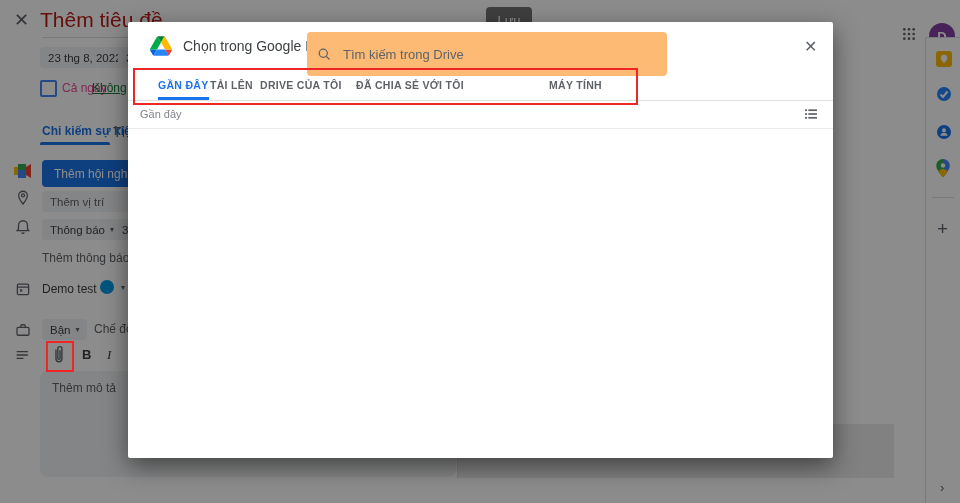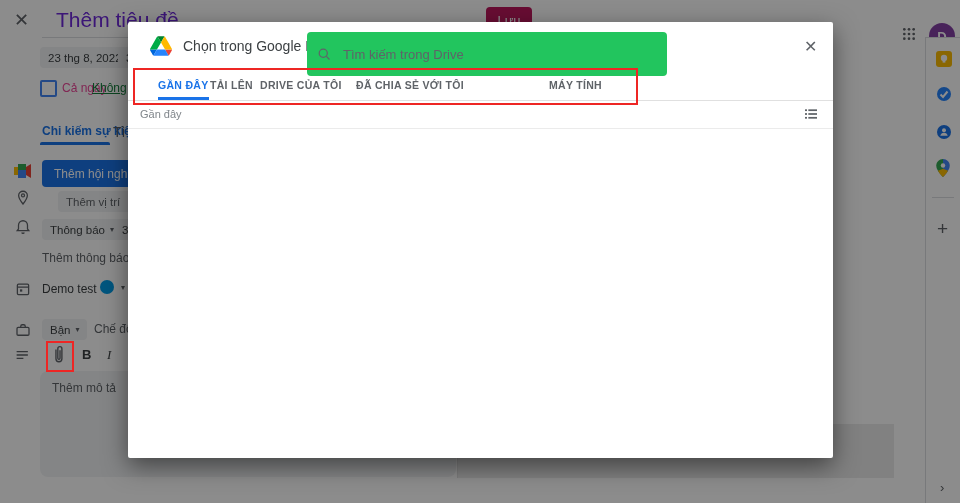--- a/index.html
+++ b/index.html
@@ -2,23 +2,23 @@
 <html><head>
 <meta charset="utf-8">
 <style>
   html,body{margin:0;padding:0;}
   body{width:960px;height:503px;font-family:"Liberation Sans",sans-serif;background:#fff;overflow:hidden;}
   .stage{position:relative;width:960px;height:503px;background:#fff;overflow:hidden;}
   .abs{position:absolute;}
 
   
   .cal-close{left:14px;top:10px;font-size:18px;color:#5f6368;line-height:20px;cursor:pointer;}
-  .cal-title{left:56px;top:8px;font-size:21px;color:#6d28d9;}
+  .cal-title{left:40px;top:8px;font-size:21px;color:#b91c1c;}
   .title-underline{left:42px;top:37px;width:414px;height:1px;background:#dadce0;}
-  .save-btn{left:486px;top:7px;width:46px;height:27px;background:#be185d;color:#fff;border:none;border-radius:4px;font-size:13px;font-family:inherit;}
+  .save-btn{left:486px;top:7px;width:46px;height:27px;background:#737373;color:#fff;border:none;border-radius:4px;font-size:13px;font-family:inherit;}
   .apps-grid{left:901px;top:26px;width:16px;height:16px;}
   .avatar{left:929px;top:23px;width:26px;height:26px;border-radius:50%;background:#8440a5;color:#fff;font-size:13px;font-weight:bold;display:flex;align-items:center;justify-content:center;}
   .chip{background:#f1f3f4;border-radius:4px;color:#3c4043;font-size:11.5px;height:21px;display:inline-flex;align-items:center;padding:0 8px;white-space:nowrap;gap:5px;}
   .chip .caret{font-size:8px;color:#5f6368;}
   .date-chip{left:40px;top:47px;}
   .time-chip{left:118px;top:47px;}
   .checkbox{left:40px;top:80px;width:13px;height:13px;border:2px solid #4285f4;border-radius:2px;background:#fff;}
   .allday{left:62px;top:81px;font-size:12px;color:#ec4899;}
   .repeat{left:92px;top:81px;font-size:12px;color:#15803d;text-decoration:underline;}
   .tab-details{left:42px;top:124px;font-size:12px;color:#1a73e8;font-weight:bold;}
@@ -47,21 +47,21 @@
   .sp-plus{left:937px;top:218px;font-size:19px;color:#5f6368;font-weight:300;}
   .sp-chevron{left:940px;top:480px;font-size:13px;color:#5f6368;}
 
   
   .overlay{left:0;top:0;width:960px;height:503px;background:rgba(0,0,0,0.45);z-index:10;}
 
   
   .modal{left:128px;top:22px;width:705px;height:436px;background:#fff;border-radius:2px;box-shadow:0 8px 24px rgba(0,0,0,0.5);z-index:20;}
   .m-logo{left:22px;top:14px;width:22px;height:20px;}
   .m-title{left:55px;top:16px;font-size:14px;color:#3c4043;}
-  .m-search{left:179px;top:10px;width:360px;height:44px;background:#22c55e;border-radius:4px;display:flex;align-items:center;padding:11px 10px;box-sizing:border-box;gap:9px;}
+  .m-search{left:179px;top:10px;width:360px;height:44px;background:#fdba74;border-radius:4px;display:flex;align-items:center;padding:11px 10px;box-sizing:border-box;gap:9px;}
   .m-search input{border:none;background:transparent;outline:none;font-size:13px;color:#3c4043;font-family:inherit;width:100%;}
   .m-search input::placeholder{color:#5f6368;}
   .m-close{left:676px;top:15px;font-size:16px;color:#5f6368;cursor:pointer;}
   .m-tabs{left:0;top:48px;width:705px;height:30px;border-bottom:1px solid #e0e0e0;}
   .ptab{position:absolute;top:0;height:30px;line-height:30px;font-size:10.5px;font-weight:bold;letter-spacing:.3px;color:#5f6368;white-space:nowrap;cursor:pointer;}
   .ptab.active{color:#1a73e8;border-bottom:3px solid #1a73e8;box-sizing:border-box;}
   .pt0{left:30px;} .pt1{left:82px;} .pt2{left:132px;} .pt3{left:228px;} .pt4{left:331px;} .pt5{left:421px;text-align:center;}
   .m-section{left:0;top:79px;width:705px;height:27px;border-bottom:1px solid #ebebeb;}
   .m-section-label{position:absolute;left:12px;top:0;line-height:26px;font-size:11px;color:#80868b;}
   .m-list-ico{position:absolute;right:14px;top:5px;width:16px;height:16px;color:#5f6368;}
@@ -143,21 +143,21 @@
         <path d="M9 8.5V7a2 2 0 0 1 2-2h2a2 2 0 0 1 2 2v1.5"></path>
       </svg>
     </span>
     <span class="abs lcol" style="top:346px;">
       <svg width="18" height="18" viewBox="0 0 24 24" fill="none" stroke="#5f6368" stroke-width="1.8">
         <path d="M3.5 7.5h15M3.5 12h15M3.5 16.5h9"></path>
       </svg>
     </span>
 
     <button class="abs meet-btn">Thêm hội nghị tr</button>
-    <span class="abs chip loc-field" style="color:#5f6368;margin-left:16px;">Thêm vị trí</span>
+    <span class="abs chip loc-field" style="color:#5f6368;">Thêm vị trí</span>
 
     <span class="abs chip notif-chip">
       <span>Thông báo</span>
       <span class="caret">▾</span>
     </span>
     <span class="abs chip notif-30">30</span>
     <span class="abs add-notif">Thêm thông báo</span>
 
     <span class="abs cal-name">Demo test</span>
     <span class="abs color-dot"></span>

